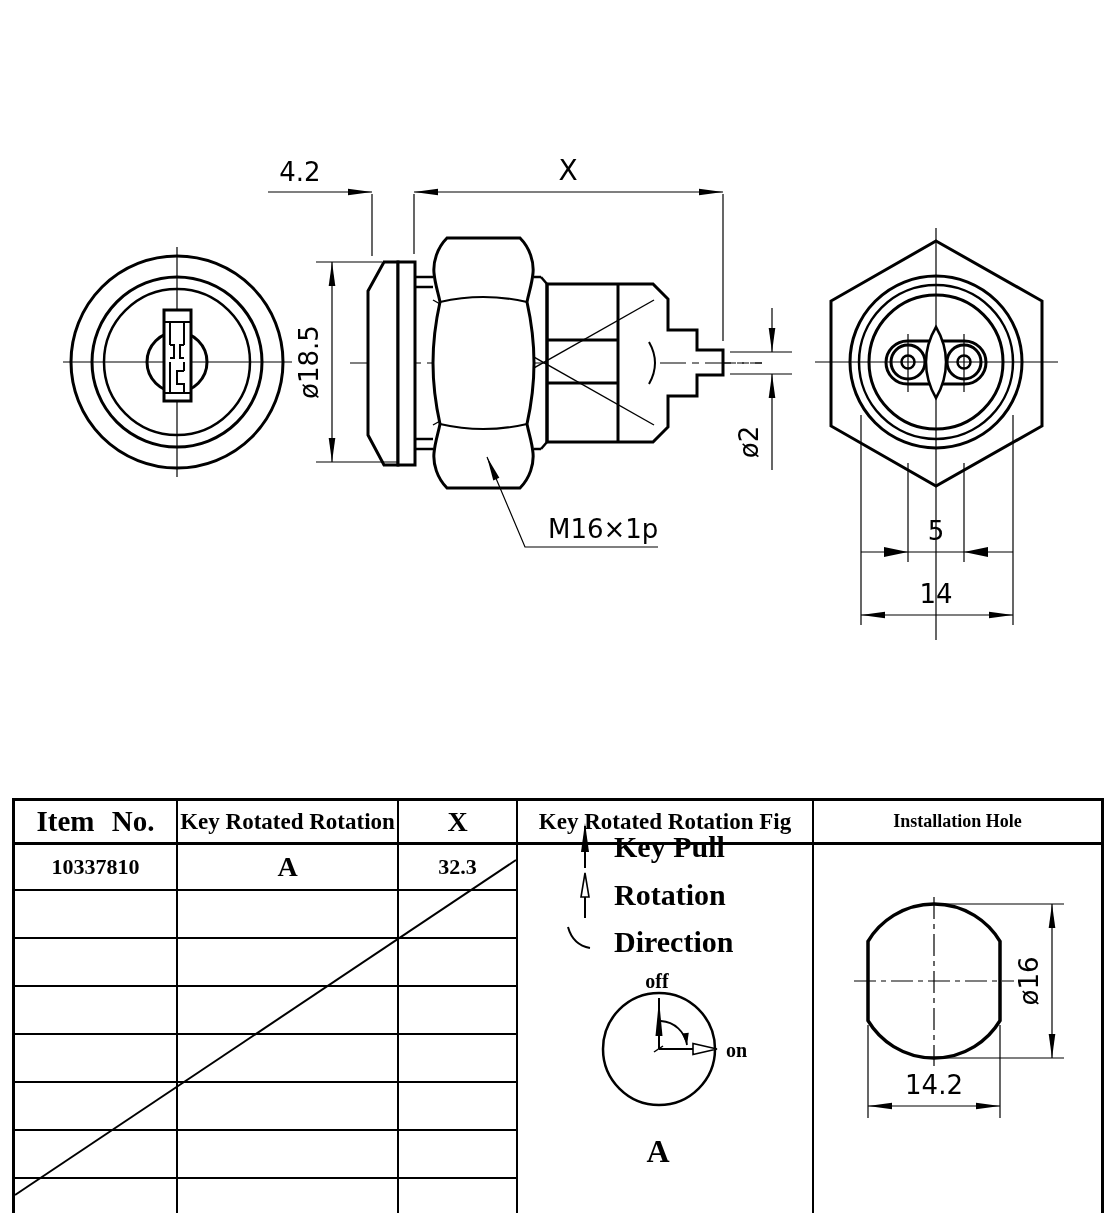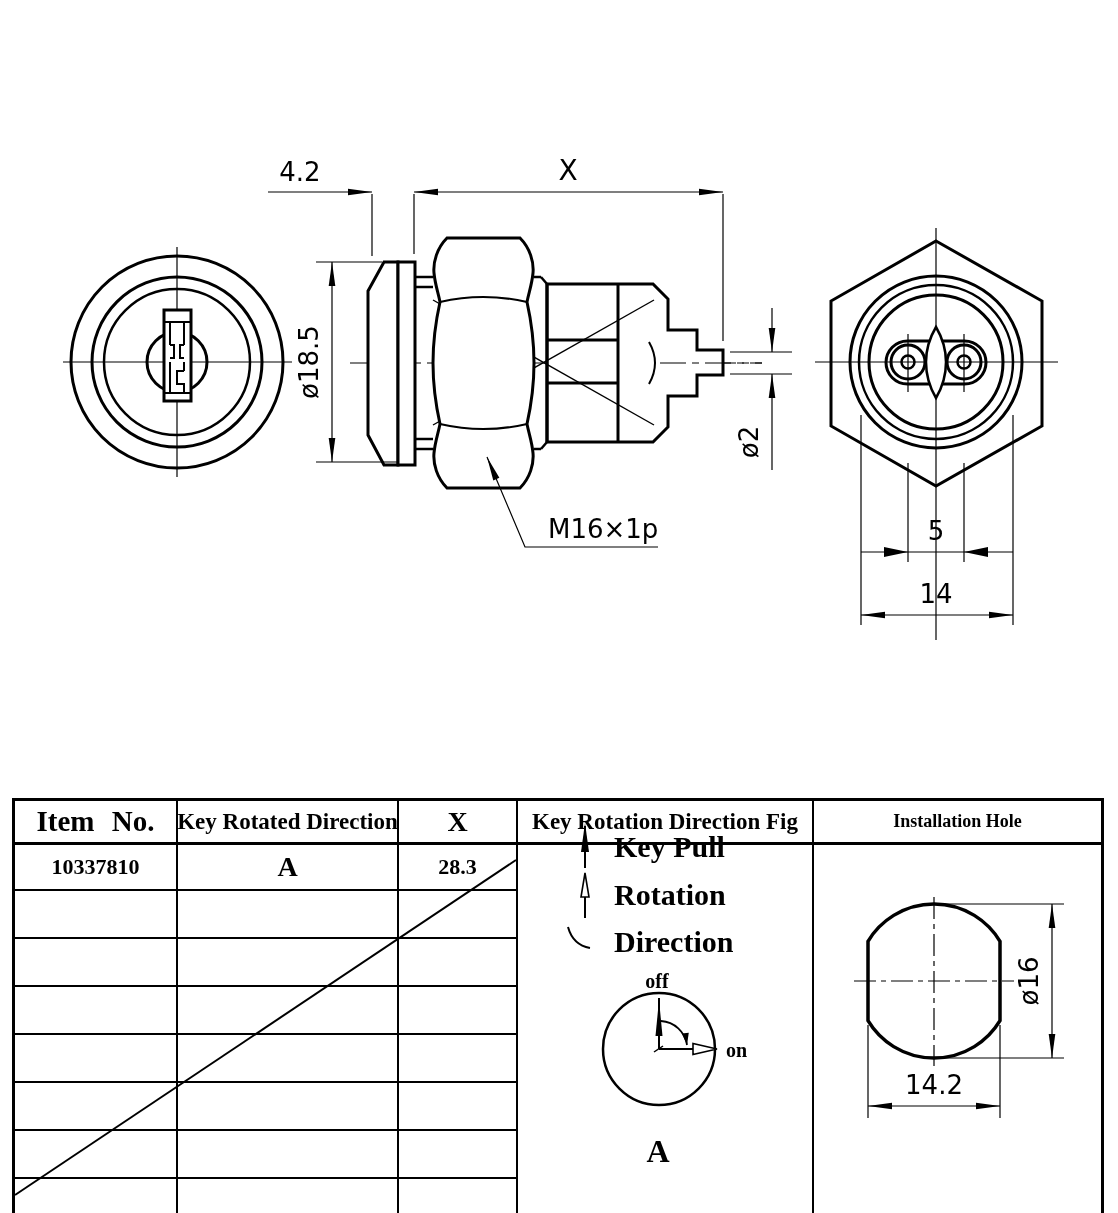--- a/index.html
+++ b/index.html
@@ -31,28 +31,28 @@
   .hc5{border-right:none;}
   .nb{border-bottom:none;}
 </style>
 </head>
 <body>
 
 <div class="page">
 
   <div class="spec-table">
     <div class="cell head hc1">Item No.</div>
-    <div class="cell head hc2">Key Rotated Direction</div>
+    <div class="cell head hc2">Key Rotated Rotation</div>
     <div class="cell head hc3">X</div>
-    <div class="cell head hc4">Key Rotation Direction Fig</div>
+    <div class="cell head hc4">Key Rotated Rotation Fig</div>
     <div class="cell head hc5">Installation Hole</div>
 
     <div class="cell body bc1">10337810</div>
     <div class="cell body bc2">A</div>
-    <div class="cell body bc3">28.3</div>
+    <div class="cell body bc3">32.3</div>
     <div class="cell fig4"></div>
     <div class="cell fig5"></div>
 
     <div class="cell"></div>
       <div class="cell"></div>
       <div class="cell"></div>
     <div class="cell"></div>
       <div class="cell"></div>
       <div class="cell"></div>
     <div class="cell"></div>

